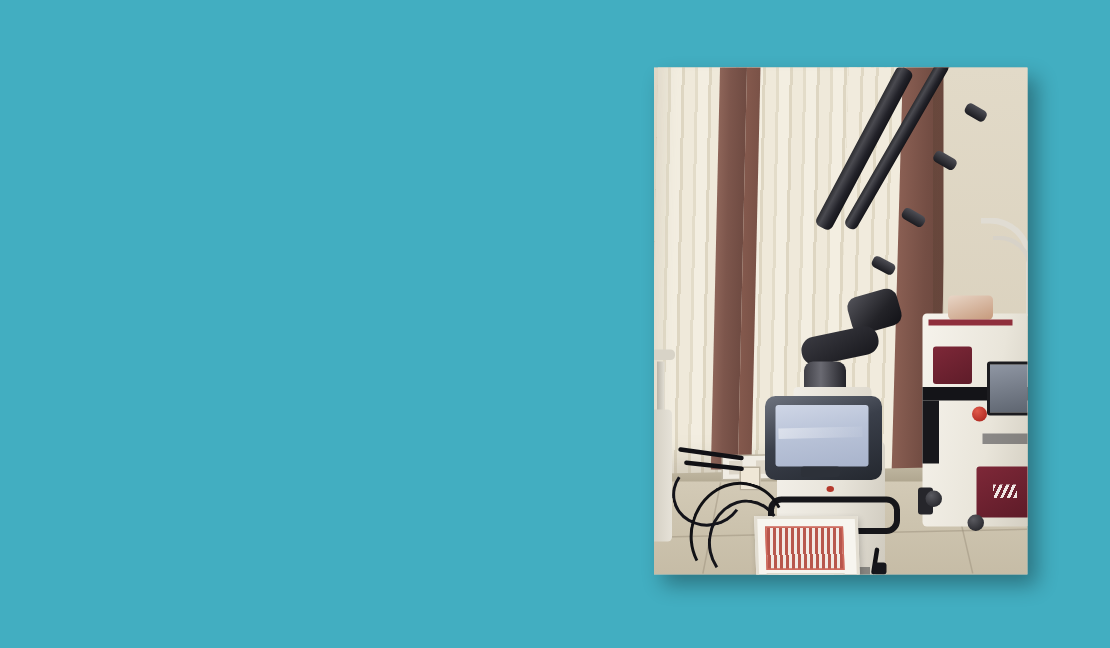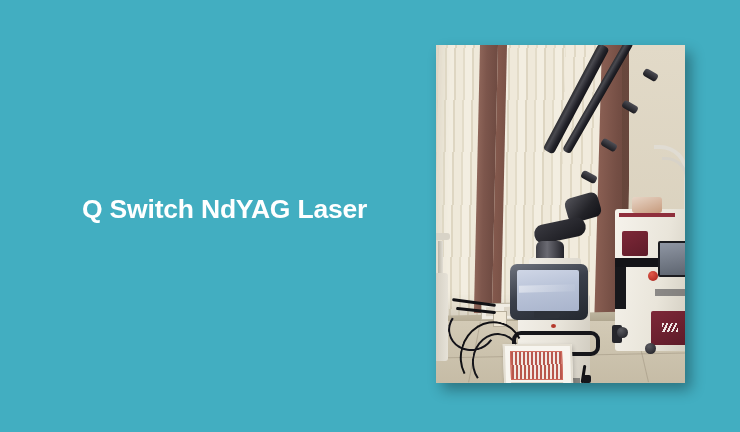--- a/index.html
+++ b/index.html
@@ -504,23 +504,20 @@
     width: 9px; height: 8px;
     background: #16161b;
     border-radius: 2px;
   }
 </style>
 </head>
 <body>
 
 <div id="slide">
 
-  <div id="title-block">
-    <div id="slide-title">Q Switch NdYAG Laser</div>
-  </div>
 
   <div id="photo-frame">
     <div id="photo">
 
       <div class="wall"></div>
       <div class="blinds"></div>
       <div class="blind-brown-a"></div>
       <div class="blind-brown-b"></div>
       <div class="blind-cream-right"></div>
       <div class="blind-brown-right"></div>

